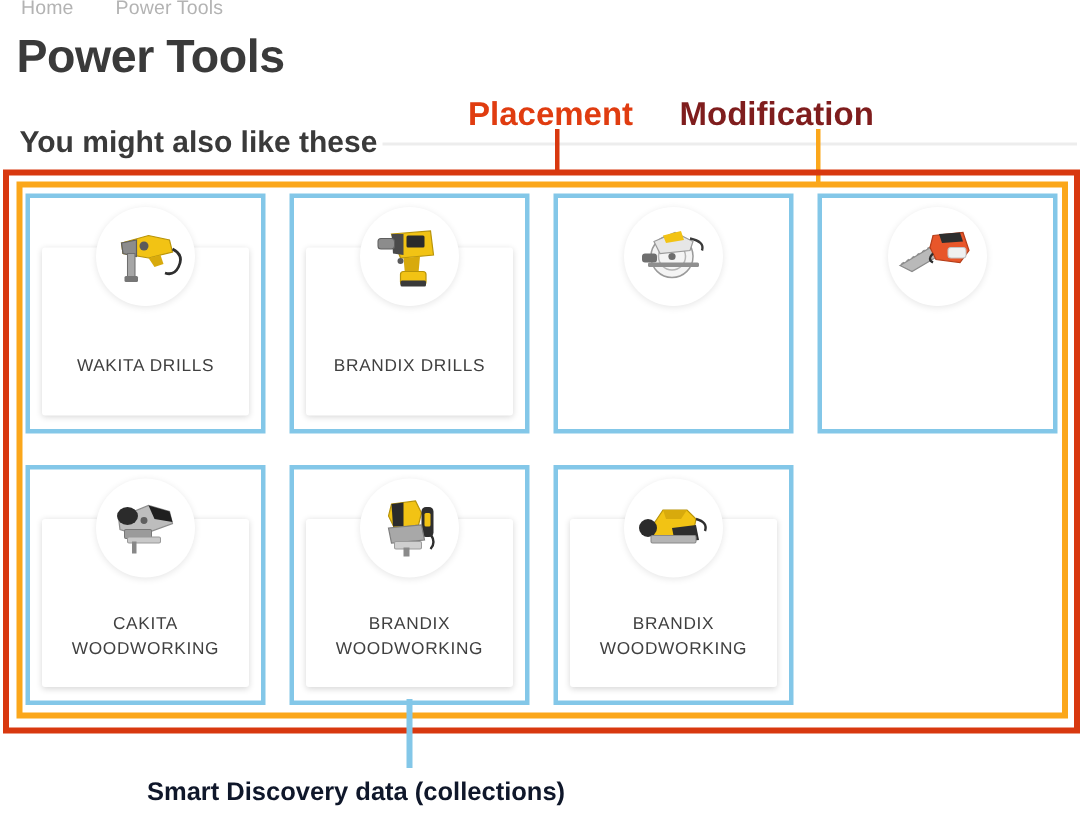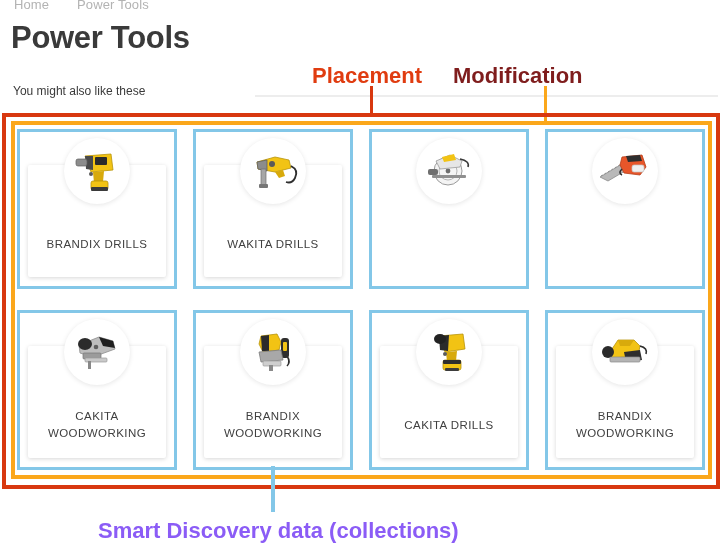--- a/index.html
+++ b/index.html
@@ -40,22 +40,22 @@
     font-weight: bold;
     color: #3a3a3a;
     letter-spacing: -0.3px;
   }
 
   
   .subtitle {
     position: absolute;
     top: 84px;
     left: 13px;
-    font-size: 12px;
-    font-weight: normal;
+    font-size: 20px;
+    font-weight: bold;
     color: #3a3a3a;
   }
   .sub-rule {
     position: absolute;
     top: 95px;
     left: 255px;
     width: 463px;
     height: 2px;
     background: #ededed;
   }
@@ -80,23 +80,23 @@
   }
   .stem-modification {
     top: 86px; left: 544px; height: 37px;
     background: #fba71b;
   }
 
   .anno-bottom-label {
     position: absolute;
     top: 518px;
     left: 98px;
-    font-size: 22px;
+    font-size: 17px;
     font-weight: bold;
-    color: #8b5cf6;
+    color: #0f172a;
     white-space: nowrap;
   }
   .stem-discovery {
     position: absolute;
     top: 466px;
     left: 271px;
     width: 4px;
     height: 46px;
     background: #83c7e8;
   }
@@ -202,55 +202,55 @@
 <div class="anno-stem stem-modification"></div>
 
 <div class="frame frame-red"></div>
 <div class="frame frame-orange"></div>
 
 <div class="grid-wrap">
   <div class="grid">
 
     <div class="card-frame">
       <div class="thumb">
+        <svg width="56" height="46" viewBox="0 0 56 46">
+          <path d="M12 14 L30 9 L44 12 L46 20 L30 24 L13 21 Z" fill="#f2c314" stroke="#b8940a" stroke-width="0.8"></path>
+          <path d="M12 14 L22 12 L22 23 L13 21 Z" fill="#8c8c8c" stroke="#5f5f5f" stroke-width="0.8"></path>
+          <rect x="16" y="21" width="5" height="17" fill="#a6a6a6" stroke="#6e6e6e" stroke-width="0.7"></rect>
+          <rect x="14" y="36" width="9" height="4" rx="1" fill="#767676"></rect>
+          <circle cx="27" cy="16" r="3" fill="#5a5a5a"></circle>
+          <path d="M46 18 Q54 22 50 30 Q47 36 41 34" fill="none" stroke="#2e2e2e" stroke-width="1.8"></path>
+          <path d="M30 24 L34 30 L40 28 L38 22 Z" fill="#d8aa0c"></path>
+        </svg>
+      </div>
+      <div class="card-inner">
+        <div class="card-label">WAKITA DRILLS</div>
+      </div>
+    </div>
+
+    <div class="card-frame">
+      <div class="thumb">
         <svg width="52" height="50" viewBox="0 0 52 50">
           <path d="M14 10 L40 8 L42 24 L20 26 Z" fill="#f2c314" stroke="#b8940a" stroke-width="0.8"></path>
           <rect x="24" y="11" width="12" height="8" rx="1" fill="#2b2b2b"></rect>
           <path d="M14 10 L22 10 L22 24 L15 23 Z" fill="#4a4a4a"></path>
           <rect x="5" y="13" width="11" height="7" rx="2" fill="#8c8c8c" stroke="#5f5f5f" stroke-width="0.7"></rect>
           <path d="M22 26 L33 25 L32 36 L23 37 Z" fill="#d8aa0c"></path>
           <rect x="20" y="35" width="17" height="9" rx="2" fill="#f2c314" stroke="#b8940a" stroke-width="0.8"></rect>
           <rect x="20" y="41" width="17" height="4" rx="1" fill="#3a3a3a"></rect>
           <circle cx="20" cy="28" r="2" fill="#5a5a5a"></circle>
         </svg>
       </div>
       <div class="card-inner">
         <div class="card-label">BRANDIX DRILLS</div>
       </div>
     </div>
 
     <div class="card-frame">
       <div class="thumb">
-        <svg width="56" height="46" viewBox="0 0 56 46">
-          <path d="M12 14 L30 9 L44 12 L46 20 L30 24 L13 21 Z" fill="#f2c314" stroke="#b8940a" stroke-width="0.8"></path>
-          <path d="M12 14 L22 12 L22 23 L13 21 Z" fill="#8c8c8c" stroke="#5f5f5f" stroke-width="0.8"></path>
-          <rect x="16" y="21" width="5" height="17" fill="#a6a6a6" stroke="#6e6e6e" stroke-width="0.7"></rect>
-          <rect x="14" y="36" width="9" height="4" rx="1" fill="#767676"></rect>
-          <circle cx="27" cy="16" r="3" fill="#5a5a5a"></circle>
-          <path d="M46 18 Q54 22 50 30 Q47 36 41 34" fill="none" stroke="#2e2e2e" stroke-width="1.8"></path>
-          <path d="M30 24 L34 30 L40 28 L38 22 Z" fill="#d8aa0c"></path>
-        </svg>
-      </div>
-      <div class="card-inner">
-        <div class="card-label">WAKITA DRILLS</div>
-      </div>
-    </div>
-
-    <div class="card-frame">
-      <div class="thumb">
         <svg width="58" height="44" viewBox="0 0 58 44">
           <circle cx="28" cy="22" r="14" fill="#f4f4f4" stroke="#9a9a9a" stroke-width="1"></circle>
           <circle cx="28" cy="22" r="9" fill="none" stroke="#b5b5b5" stroke-width="1"></circle>
           <circle cx="28" cy="22" r="2.4" fill="#6d6d6d"></circle>
           <path d="M16 12 L30 6 L42 12 L40 18 L20 20 Z" fill="#e6e6e6" stroke="#9a9a9a" stroke-width="0.8"></path>
           <path d="M22 8 L34 5 L36 11 L24 13 Z" fill="#f2c314"></path>
           <rect x="8" y="20" width="10" height="6" rx="2" fill="#6f6f6f"></rect>
           <rect x="12" y="26" width="34" height="3" rx="1" fill="#8f8f8f"></rect>
           <path d="M40 10 Q50 12 48 18" fill="none" stroke="#3a3a3a" stroke-width="1.6"></path>
         </svg>
@@ -300,37 +300,20 @@
           <rect x="22" y="37" width="4" height="6" fill="#8a8a8a"></rect>
           <path d="M40 28 Q44 34 40 38" fill="none" stroke="#2e2e2e" stroke-width="1.6"></path>
         </svg>
       </div>
       <div class="card-inner">
         <div class="card-label">BRANDIX
 WOODWORKING</div>
       </div>
     </div>
 
-    <div class="card-frame">
-      <div class="thumb">
-        <svg width="52" height="50" viewBox="0 0 52 50">
-          <path d="M16 9 L40 7 L42 22 L22 25 Z" fill="#f2c314" stroke="#b8940a" stroke-width="0.8"></path>
-          <path d="M16 9 L26 8 L25 24 L17 23 Z" fill="#2b2b2b"></path>
-          <ellipse cx="17" cy="12" rx="6" ry="5" fill="#222"></ellipse>
-          <path d="M23 25 L34 24 L33 34 L24 35 Z" fill="#d8aa0c"></path>
-          <rect x="20" y="33" width="18" height="10" rx="2" fill="#f2c314" stroke="#b8940a" stroke-width="0.8"></rect>
-          <rect x="20" y="33" width="18" height="4" rx="1" fill="#2e2e2e"></rect>
-          <rect x="22" y="41" width="14" height="3" rx="1" fill="#3c3c3c"></rect>
-          <circle cx="22" cy="27" r="2" fill="#5a5a5a"></circle>
-        </svg>
-      </div>
-      <div class="card-inner">
-        <div class="card-label">CAKITA DRILLS</div>
-      </div>
-    </div>
 
     <div class="card-frame">
       <div class="thumb">
         <svg width="58" height="44" viewBox="0 0 58 44">
           <path d="M14 22 L22 10 L38 10 L44 16 L42 26 L16 28 Z" fill="#f2c314" stroke="#b8940a" stroke-width="0.8"></path>
           <path d="M22 10 L38 10 L34 16 L24 16 Z" fill="#d8aa0c"></path>
           <ellipse cx="12" cy="22" rx="6" ry="6" fill="#2b2b2b"></ellipse>
           <path d="M28 22 L44 20 L46 30 L30 32 Z" fill="#2e2e2e"></path>
           <rect x="14" y="27" width="30" height="5" rx="1" fill="#b4b4b4" stroke="#8a8a8a" stroke-width="0.7"></rect>
           <path d="M44 16 Q52 18 50 24" fill="none" stroke="#2e2e2e" stroke-width="1.6"></path>

